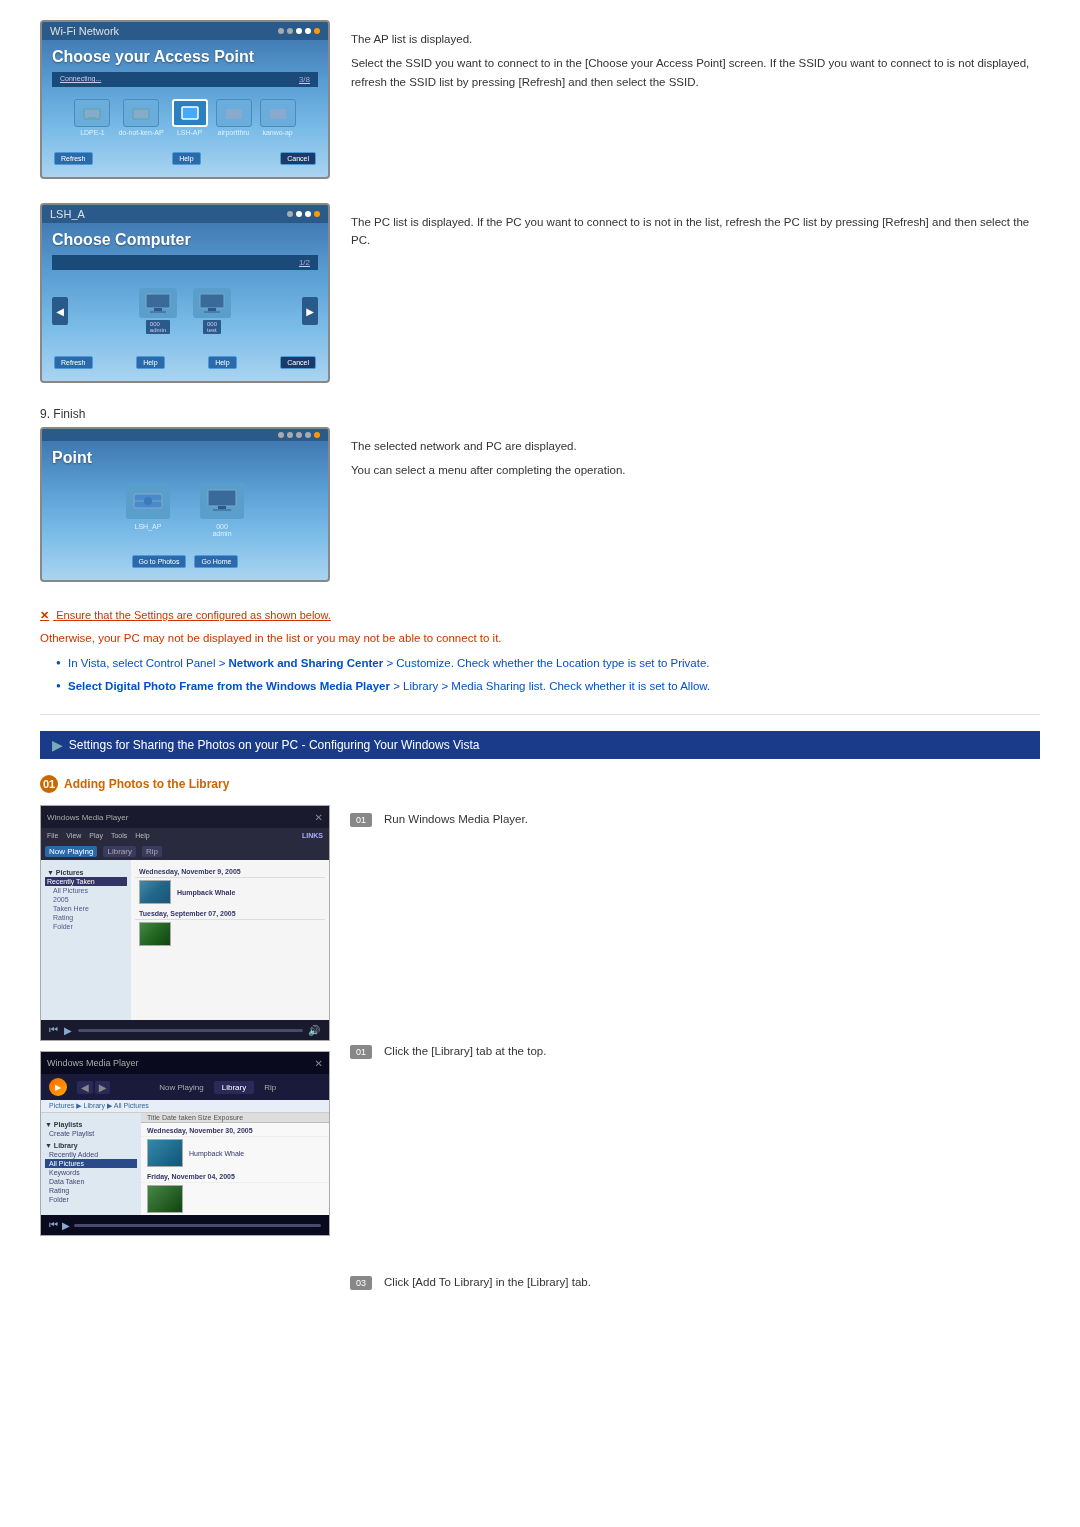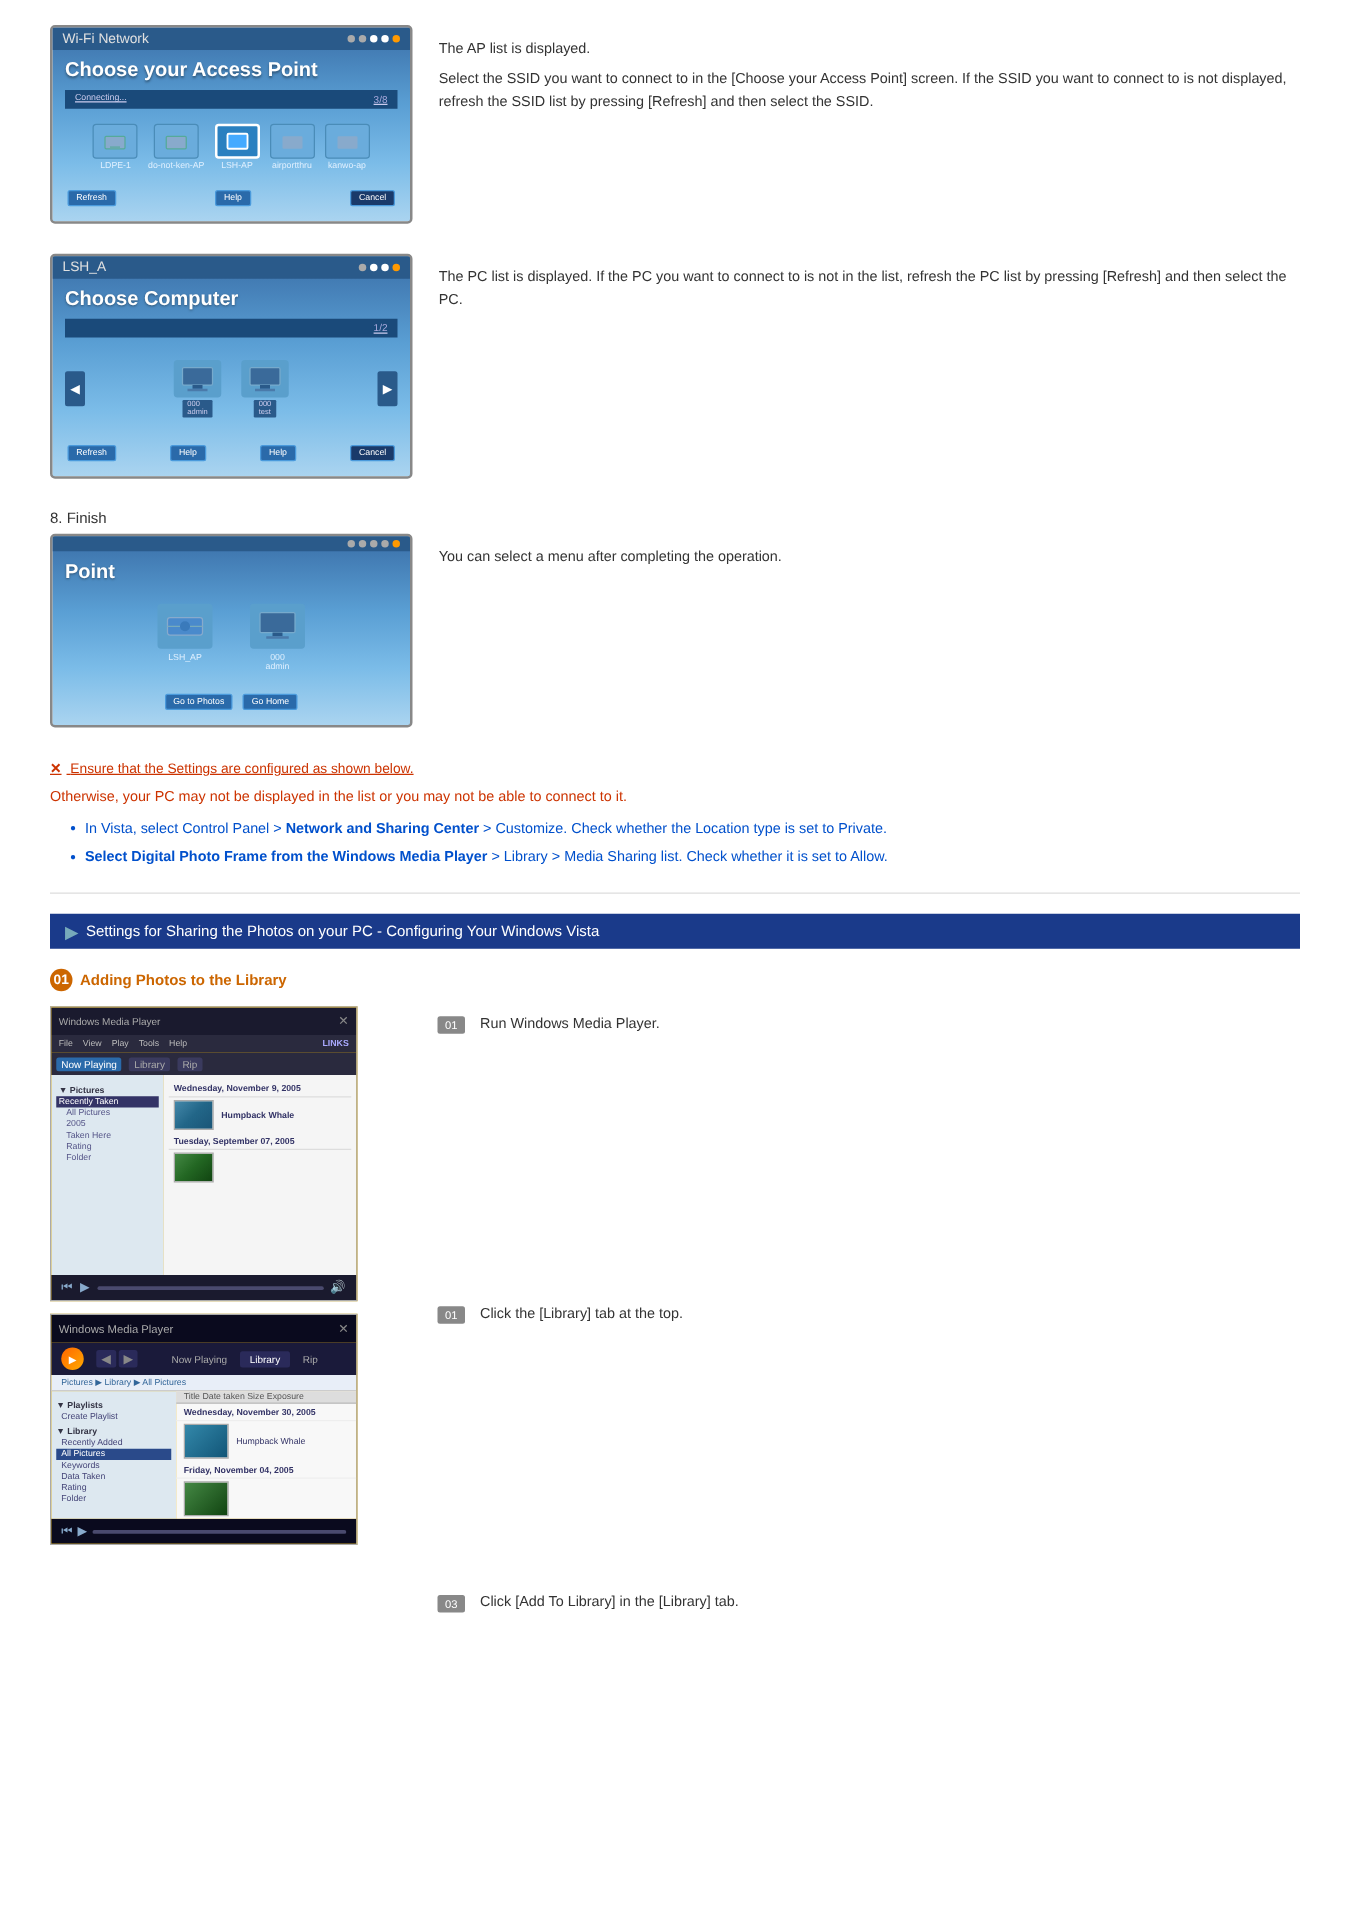--- a/index.html
+++ b/index.html
@@ -286,22 +286,22 @@
       display: flex;
       align-items: center;
       justify-content: center;
       font-size: 11px;
       font-weight: bold;
     }
 
     
     .wmp-screenshot {
       border: 1px solid #aaa;
-      background: #eab308;
-      width: 246px;
+      background: #ef4444;
+      width: 290px;
       min-height: 180px;
       overflow: hidden;
     }
 
     .wmp-topbar {
       background: #1a1a2e;
       height: 22px;
       display: flex;
       align-items: center;
       padding: 0 6px;
@@ -756,21 +756,21 @@
         </div>
       </div>
     </div>
     <div class="desc-container">
       <p>The PC list is displayed. If the PC you want to connect to is not in the list, refresh the PC list by pressing [Refresh] and then select the PC.</p>
     </div>
   </div>
 </div>
 
 <div class="section">
-  <div class="step-label">8. Finish</div>
+  <div class="step-label">9. Finish</div>
   <div class="row">
     <div class="screen-container">
       <div class="device-screen">
         <div class="device-topbar">
           <span class="device-title"></span>
           <div class="device-dots">
             <span class="dot"></span>
             <span class="dot"></span>
             <span class="dot"></span>
             <span class="dot"></span>
@@ -803,20 +803,21 @@
             </div>
           </div>
           <div class="screen-buttons" style="justify-content:center;gap:8px;">
             <div class="screen-btn">Go to Photos</div>
             <div class="screen-btn">Go Home</div>
           </div>
         </div>
       </div>
     </div>
     <div class="desc-container">
+      <p style="margin-bottom:6px;">The selected network and PC are displayed.</p>
       <p>You can select a menu after completing the operation.</p>
     </div>
   </div>
 </div>
 
 <div class="warning-section">
   <div class="warning-title">
     <span class="x-mark">✕</span>
     <span>Ensure that the Settings are configured as shown below.</span>
   </div>

